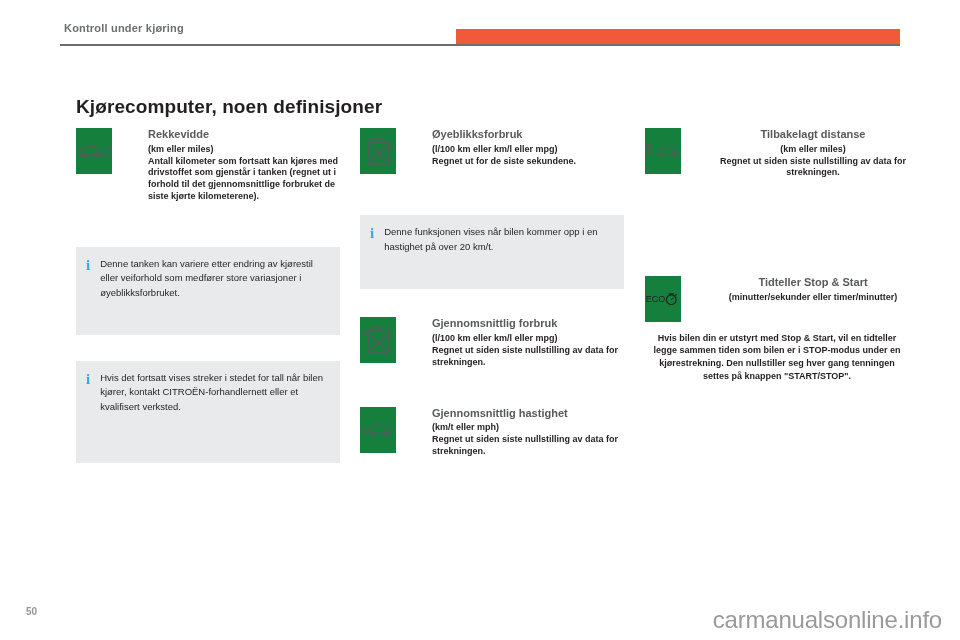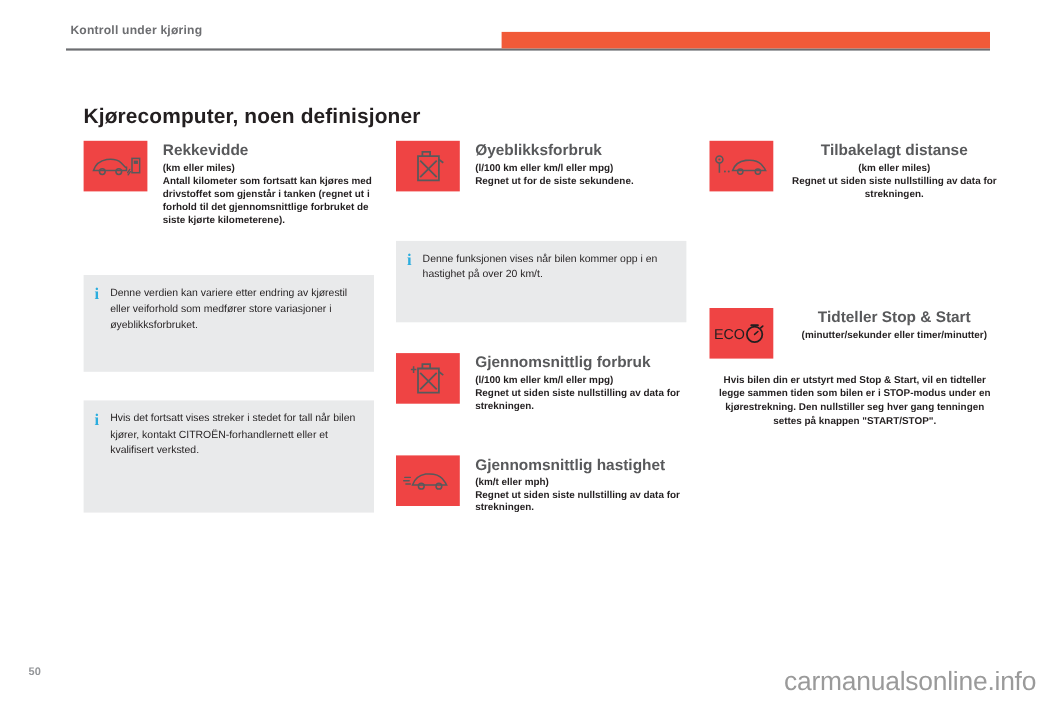--- a/index.html
+++ b/index.html
@@ -37,26 +37,26 @@
   
   .col{position:absolute;top:128px;width:264px;}
   .col-1{left:76px;}
   .col-2{left:360px;}
   .col-3{left:645px;text-align:center;}
 
   
   .entry{position:relative;margin-bottom:14px;}
   .entry-icon{
     position:absolute;left:0;top:0;
-    width:58px;height:46px;background:#ef4444;
+    width:36px;height:46px;background:#15803d;
     display:flex;align-items:center;justify-content:center;
   }
   .entry-body{margin-left:72px;}
   .entry-title{
-    font-size:14px;font-weight:bold;color:#58595b;
+    font-size:11px;font-weight:bold;color:#58595b;
     margin:0 0 3px 0;line-height:1.15;
   }
   .entry-sub{
     font-size:9px;font-weight:bold;color:#231f20;line-height:1.32;margin:0;
   }
   .entry-text{
     font-size:9px;font-weight:bold;color:#231f20;line-height:1.32;margin:0;
   }
 
   
@@ -119,21 +119,21 @@
       </div>
       <div class="entry-body">
         <p class="entry-title">Rekkevidde</p>
         <p class="entry-sub">(km eller miles)</p>
         <p class="entry-text">Antall kilometer som fortsatt kan kjøres med drivstoffet som gjenstår i tanken (regnet ut i forhold til det gjennomsnittlige forbruket de siste kjørte kilometerene).</p>
       </div>
     </div>
 
     <div class="infobox" style="margin-top:44px;height:66px;">
       <span class="info-i">i</span>
-      <p class="info-text">Denne verdien kan variere etter endring av kjørestil eller veiforhold som medfører store variasjoner i øyeblikksforbruket.</p>
+      <p class="info-text">Denne tanken kan variere etter endring av kjørestil eller veiforhold som medfører store variasjoner i øyeblikksforbruket.</p>
     </div>
 
 
     <div class="infobox" style="margin-top:26px;height:80px;">
       <span class="info-i">i</span>
       <p class="info-text">Hvis det fortsatt vises streker i stedet for tall når bilen kjører, kontakt CITROËN-forhandlernett eller et kvalifisert verksted.</p>
     </div>
 
   </div>
 

